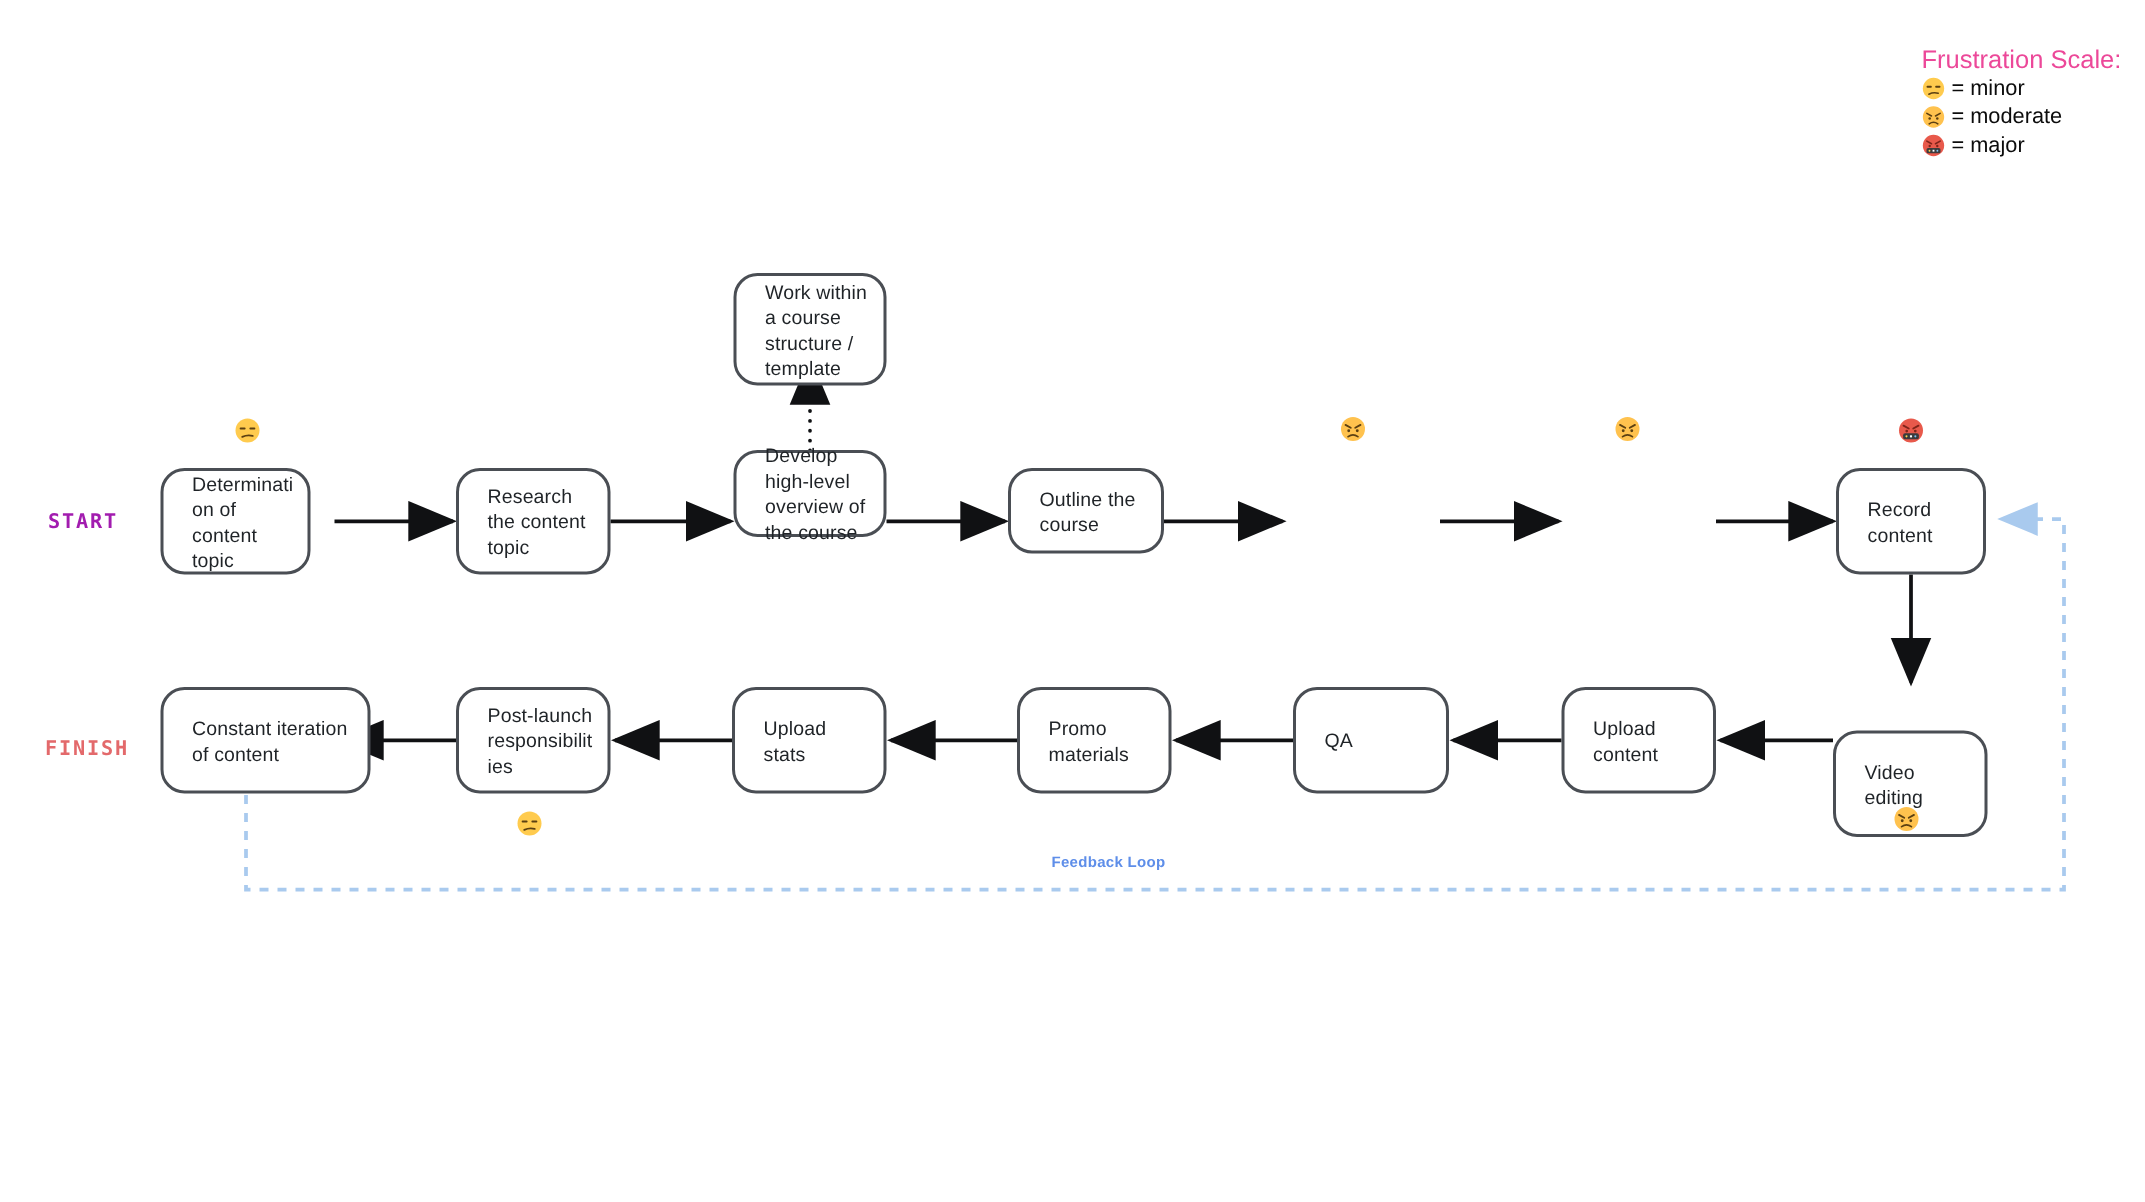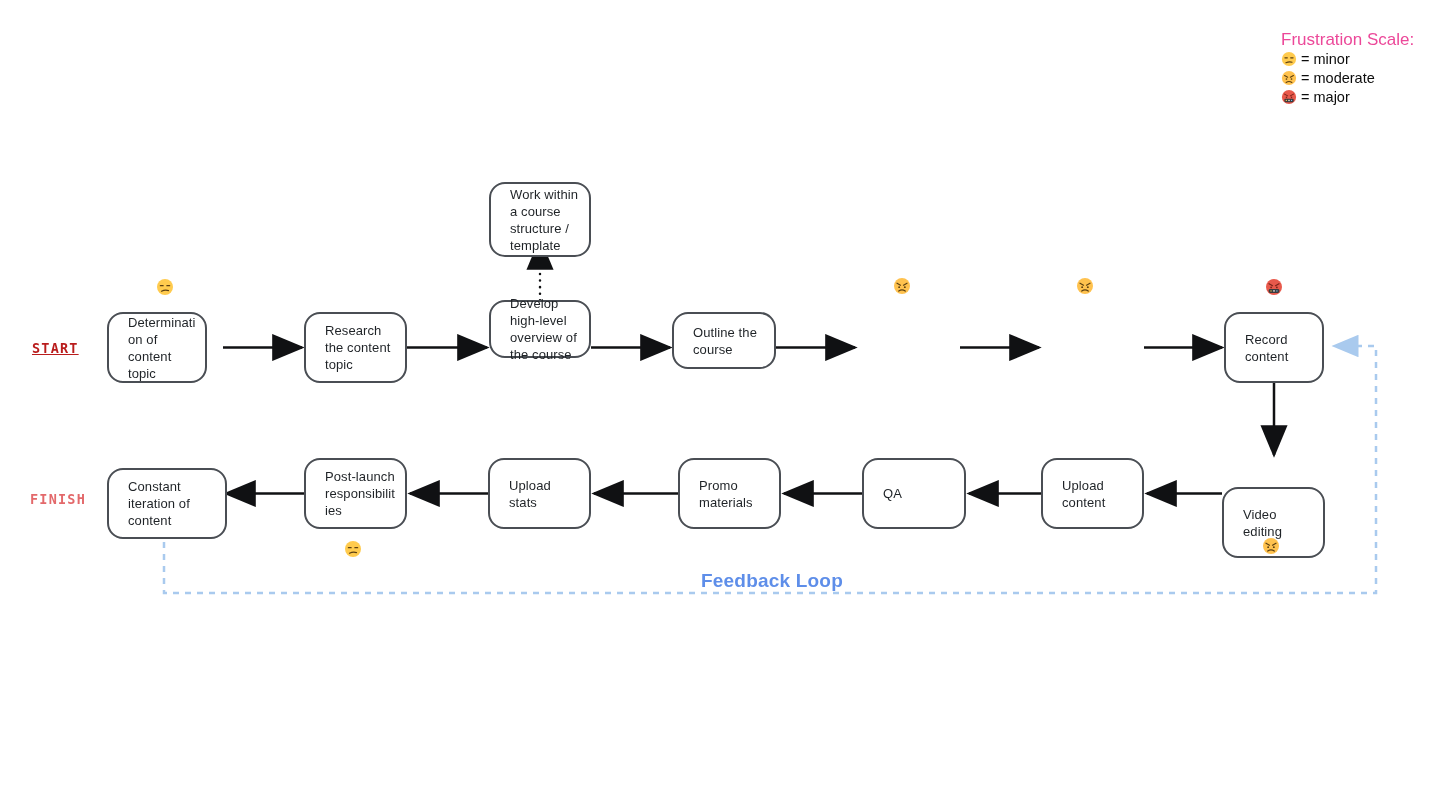--- a/index.html
+++ b/index.html
@@ -13,24 +13,24 @@
     border:2px solid #4A4E54; border-radius:16px; background:#ffffff;
     display:flex; align-items:center;
     padding:8px 8px 8px 19px;
     font-size:13px; line-height:17px; color:#1F2327; letter-spacing:.1px;
   }
   .node .node-label { width:100%; overflow-wrap:break-word; word-break:break-word; }
   .flow-cap {
     position:absolute; font-family:"DejaVu Sans Mono", monospace;
     font-weight:bold; font-size:13.5px; letter-spacing:1.2px;
   }
-  .start-cap  { color:#b91c1c;text-decoration:underline; }
+  .start-cap  { color:#a21caf; }
   .finish-cap { color:#E3696B; }
   .feedback-label {
-    position:absolute; font-weight:bold; font-size:19px; color:#5E8EE9; letter-spacing:.2px;
+    position:absolute; font-weight:bold; font-size:10px; color:#5E8EE9; letter-spacing:.2px;
   }
   .legend { position:absolute; left:1281px; top:30px; }
   .legend-title { font-size:17px; color:#ec4899; line-height:19px; }
   .legend-row { display:flex; align-items:center; height:19px; }
   .legend-row .emoji { width:16px; height:16px; margin-right:4px; flex:0 0 auto; }
   .legend-row .legend-text { font-size:14.5px; color:#0c0c0c; }
   .emoji { display:block; }
   .emoji-marker { position:absolute; width:18px; height:18px; }
   .emoji-marker .emoji { width:18px; height:18px; }
   .defs-holder { position:absolute; width:0; height:0; overflow:hidden; }
@@ -136,21 +136,21 @@
   </div>
   <div class="node" style="left:678px; top:458px; width:103px; height:71px;">
     <span class="node-label">Promo materials</span>
   </div>
   <div class="node" style="left:488px; top:458px; width:103px; height:71px;">
     <span class="node-label">Upload stats</span>
   </div>
   <div class="node" style="left:304px; top:458px; width:103px; height:71px;">
     <span class="node-label">Post-launch responsibilities</span>
   </div>
-  <div class="node" style="left:107px; top:468px; width:120px; height:71px;">
+  <div class="node" style="left:107px; top:458px; width:140px; height:71px;">
     <span class="node-label">Constant iteration of content</span>
   </div>
 
   <div class="emoji-marker" style="left:156px; top:278px;">
     <svg class="emoji">
         <use href="#em-minor"></use>
       </svg>
   </div>
   <div class="emoji-marker" style="left:893px; top:277px;">
     <svg class="emoji">

